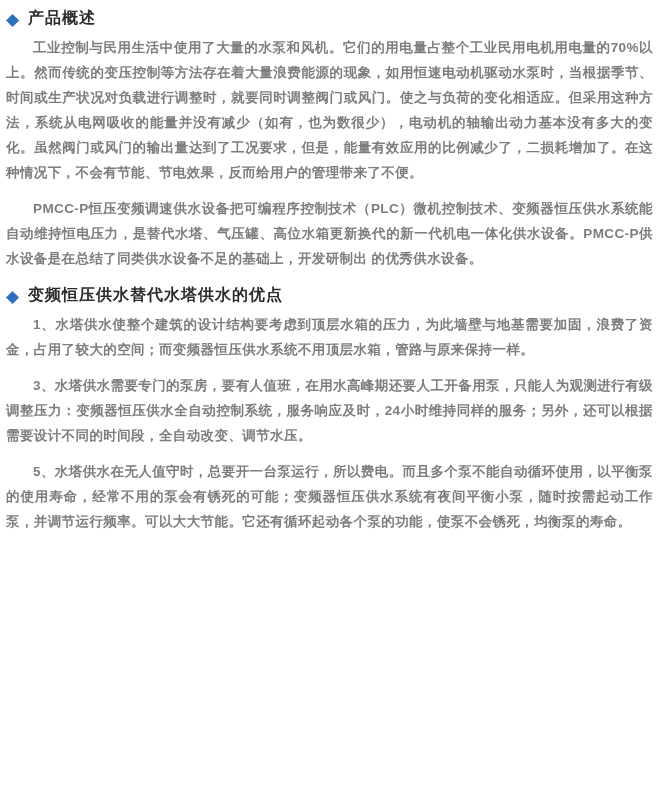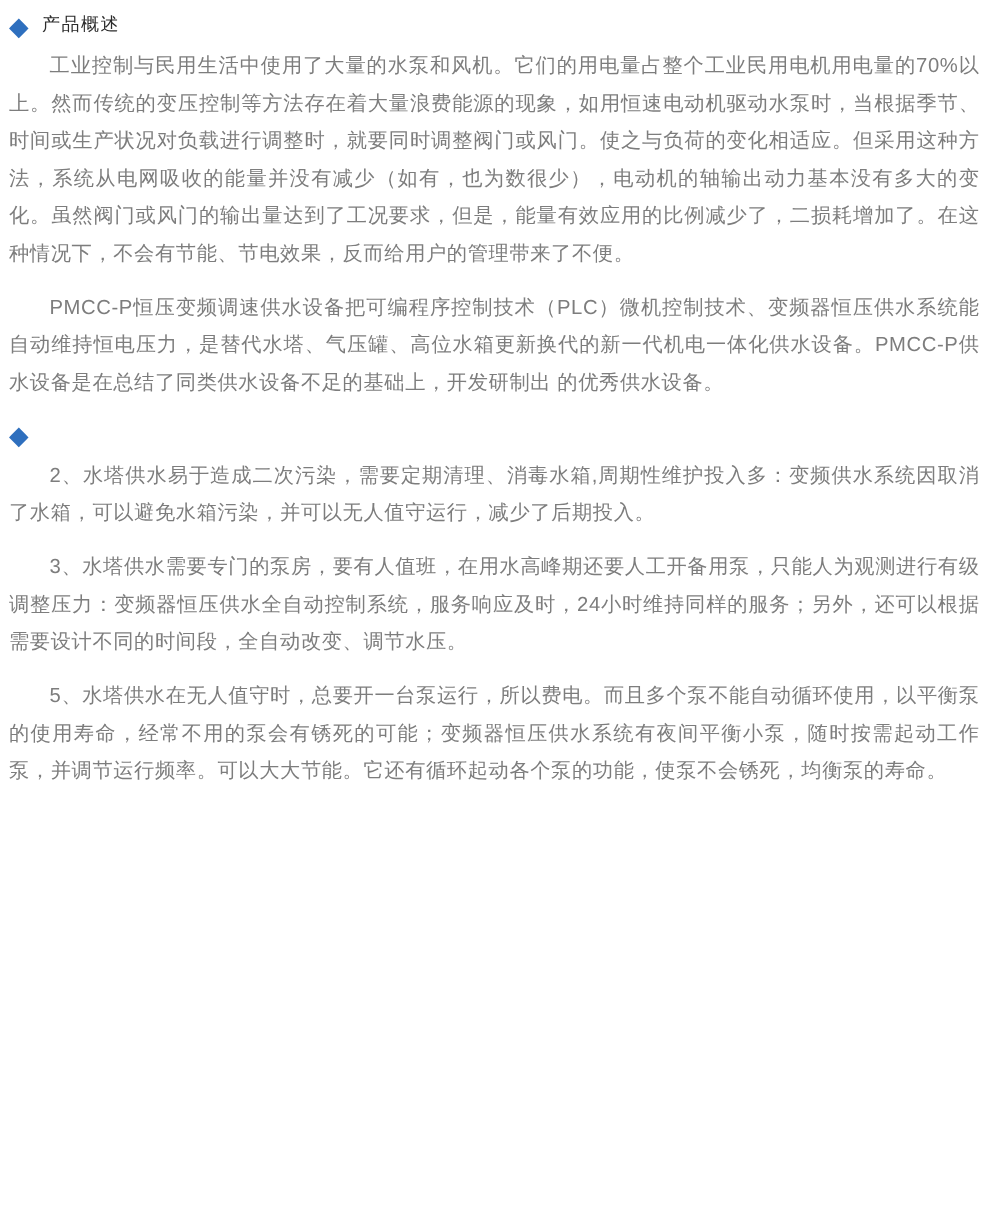--- a/index.html
+++ b/index.html
@@ -22,32 +22,33 @@
     margin: 2px 0 6px 0;
   }
   .section-heading .diamond-icon {
     color: var(--accent);
     font-size: 17px;
     line-height: 1;
     transform: translateY(1px);
   }
   .section-heading .heading-text {
     color: var(--heading-text);
-    font-size: 12px;
-    font-weight: normal;
+    font-size: 16px;
+    font-weight: bold;
     letter-spacing: 1px;
   }
   .para {
     color: var(--body-text);
     font-size: 13.5px;
     line-height: 25px;
     text-indent: 2em;
     text-align: justify;
     letter-spacing: 0.4px;
     margin: 0 0 11px 0;
+    font-weight: bold;
   }
   .section { margin-bottom: 4px; }
   .section + .section { margin-top: 14px; }
 </style>
 </head>
 <body>
 
 <div class="doc">
 
   <div class="section">
@@ -55,20 +56,21 @@
       <span class="diamond-icon">◆</span>
       <span class="heading-text">产品概述</span>
     </div>
     <p class="para">工业控制与民用生活中使用了大量的水泵和风机。它们的用电量占整个工业民用电机用电量的70%以上。然而传统的变压控制等方法存在着大量浪费能源的现象，如用恒速电动机驱动水泵时，当根据季节、时间或生产状况对负载进行调整时，就要同时调整阀门或风门。使之与负荷的变化相适应。但采用这种方法，系统从电网吸收的能量并没有减少（如有，也为数很少），电动机的轴输出动力基本没有多大的变化。虽然阀门或风门的输出量达到了工况要求，但是，能量有效应用的比例减少了，二损耗增加了。在这种情况下，不会有节能、节电效果，反而给用户的管理带来了不便。</p>
     <p class="para">PMCC-P恒压变频调速供水设备把可编程序控制技术（PLC）微机控制技术、变频器恒压供水系统能自动维持恒电压力，是替代水塔、气压罐、高位水箱更新换代的新一代机电一体化供水设备。PMCC-P供水设备是在总结了同类供水设备不足的基础上，开发研制出 的优秀供水设备。</p>
   </div>
 
   <div class="section">
     <div class="section-heading">
       <span class="diamond-icon">◆</span>
+      <span class="heading-text">变频恒压供水替代水塔供水的优点</span>
     </div>
-    <p class="para">2、水塔供水易于造成二次污染，需要定期清理、消毒水箱,周期性维护投入多：变频供水系统因取消了水箱，可以避免水箱污染，并可以无人值守运行，减少了后期投入。</p>
+    <p class="para">1、水塔供水使整个建筑的设计结构要考虑到顶层水箱的压力，为此墙壁与地基需要加固，浪费了资金，占用了较大的空间；而变频器恒压供水系统不用顶层水箱，管路与原来保持一样。</p>
     <p class="para">3、水塔供水需要专门的泵房，要有人值班，在用水高峰期还要人工开备用泵，只能人为观测进行有级调整压力：变频器恒压供水全自动控制系统，服务响应及时，24小时维持同样的服务；另外，还可以根据需要设计不同的时间段，全自动改变、调节水压。</p>
     <p class="para">5、水塔供水在无人值守时，总要开一台泵运行，所以费电。而且多个泵不能自动循环使用，以平衡泵的使用寿命，经常不用的泵会有锈死的可能；变频器恒压供水系统有夜间平衡小泵，随时按需起动工作泵，并调节运行频率。可以大大节能。它还有循环起动各个泵的功能，使泵不会锈死，均衡泵的寿命。</p>
 
   </div>
 
 </div>
 
 </body></html>

